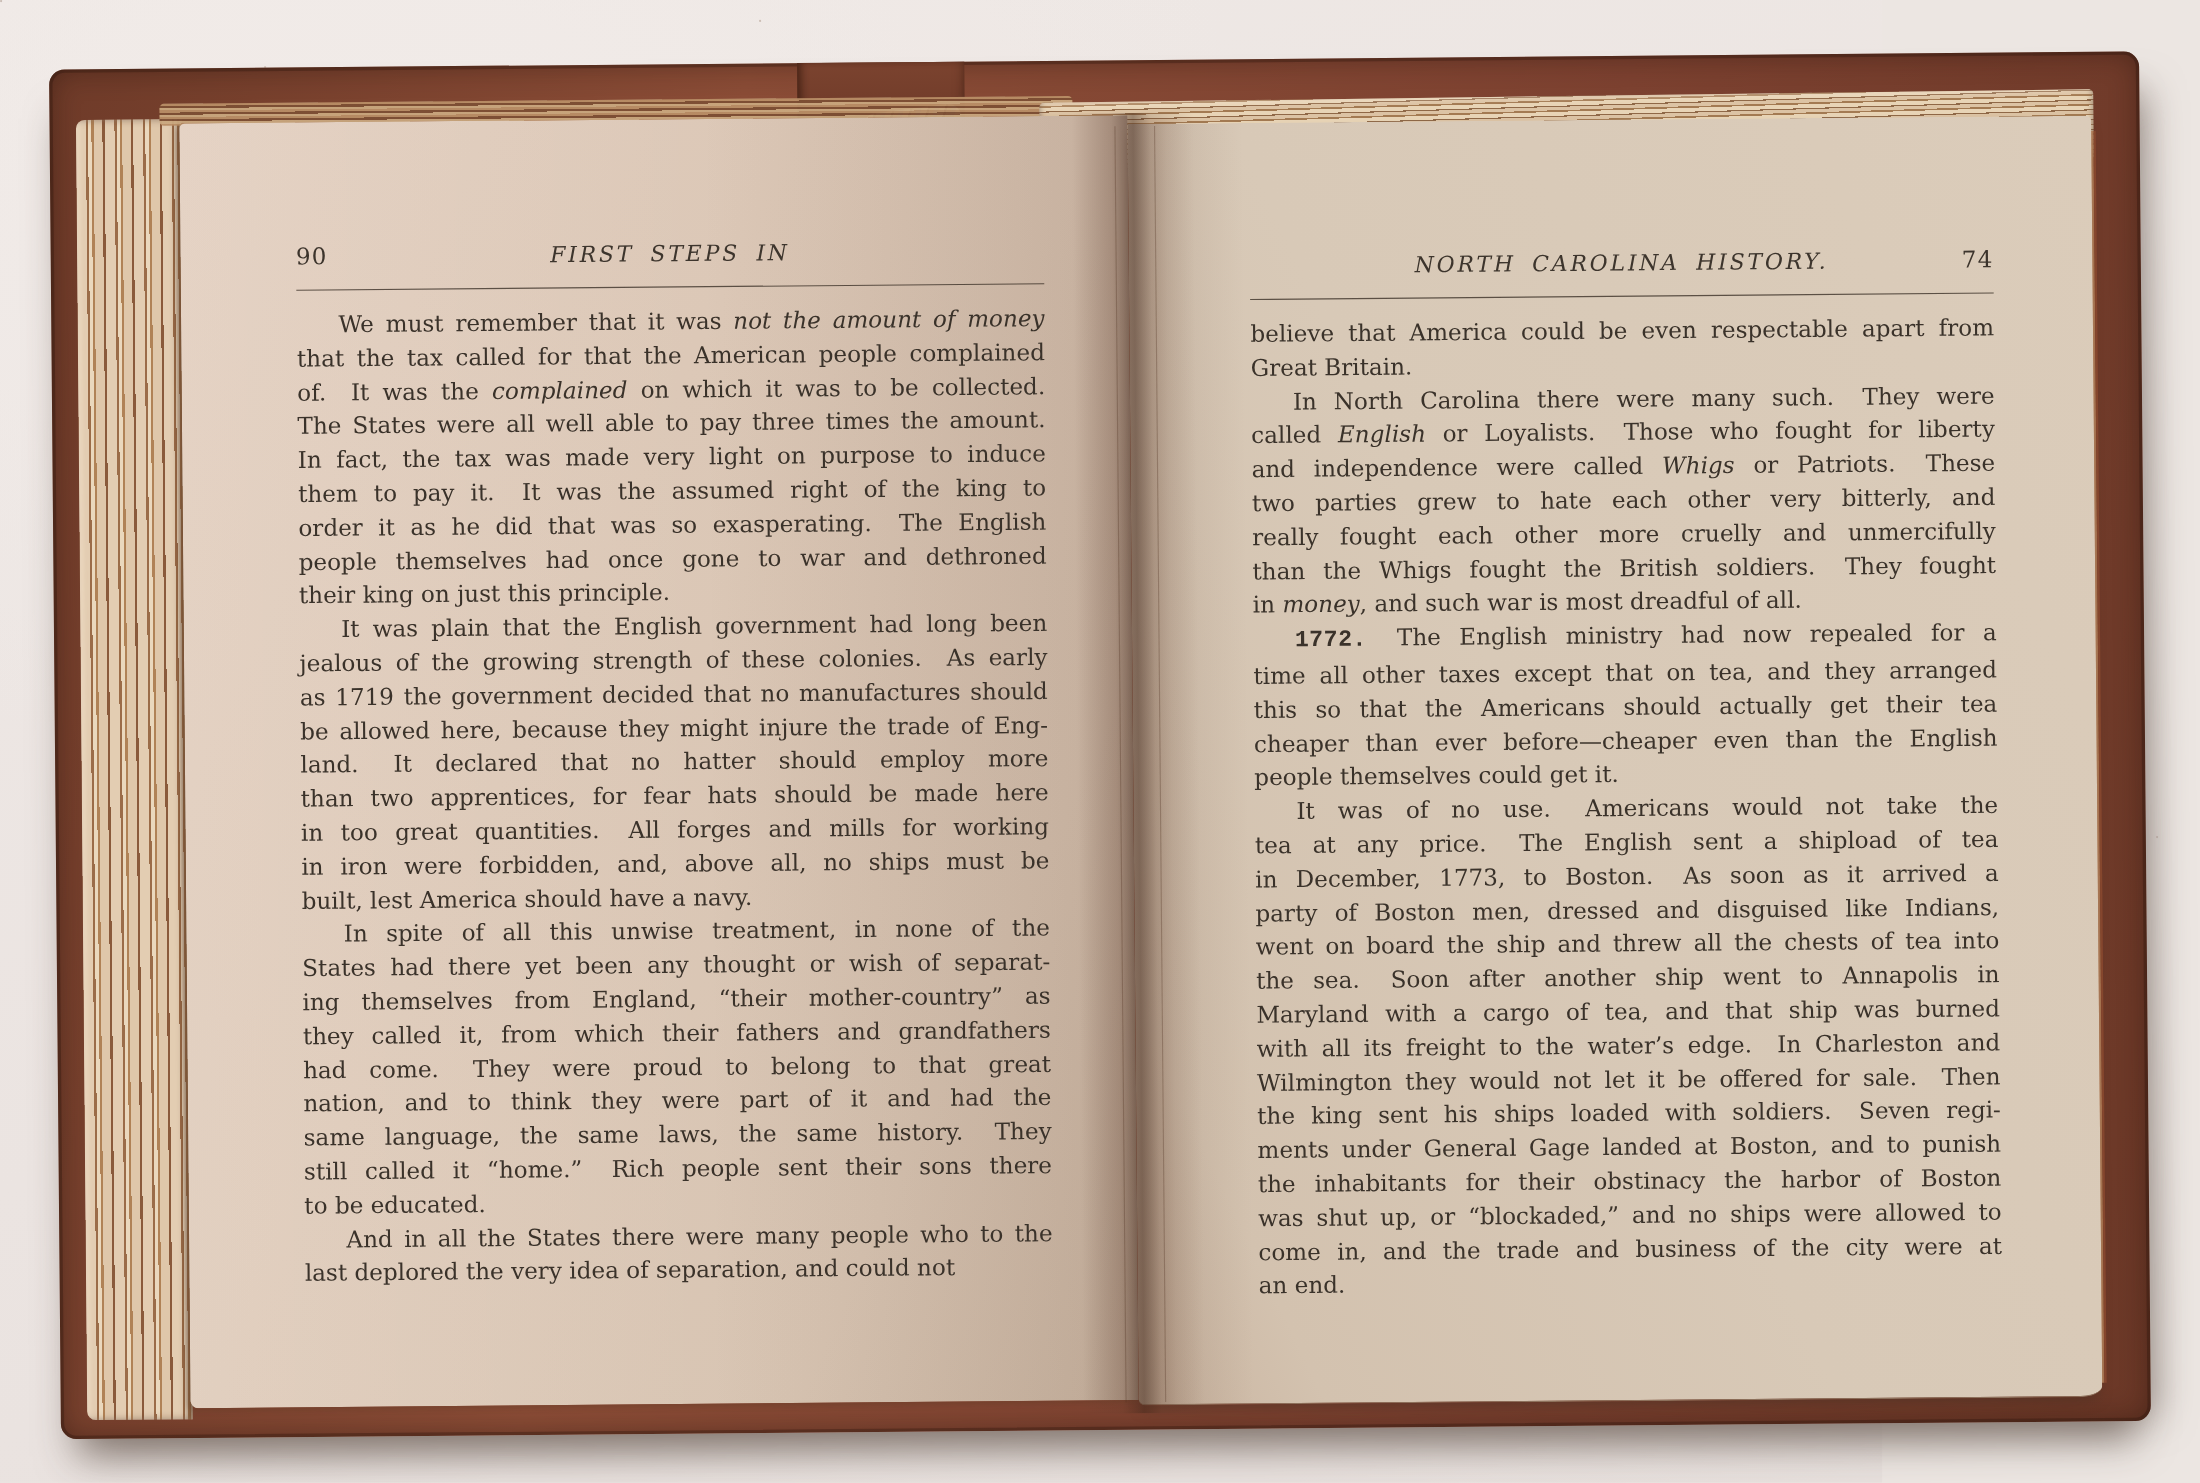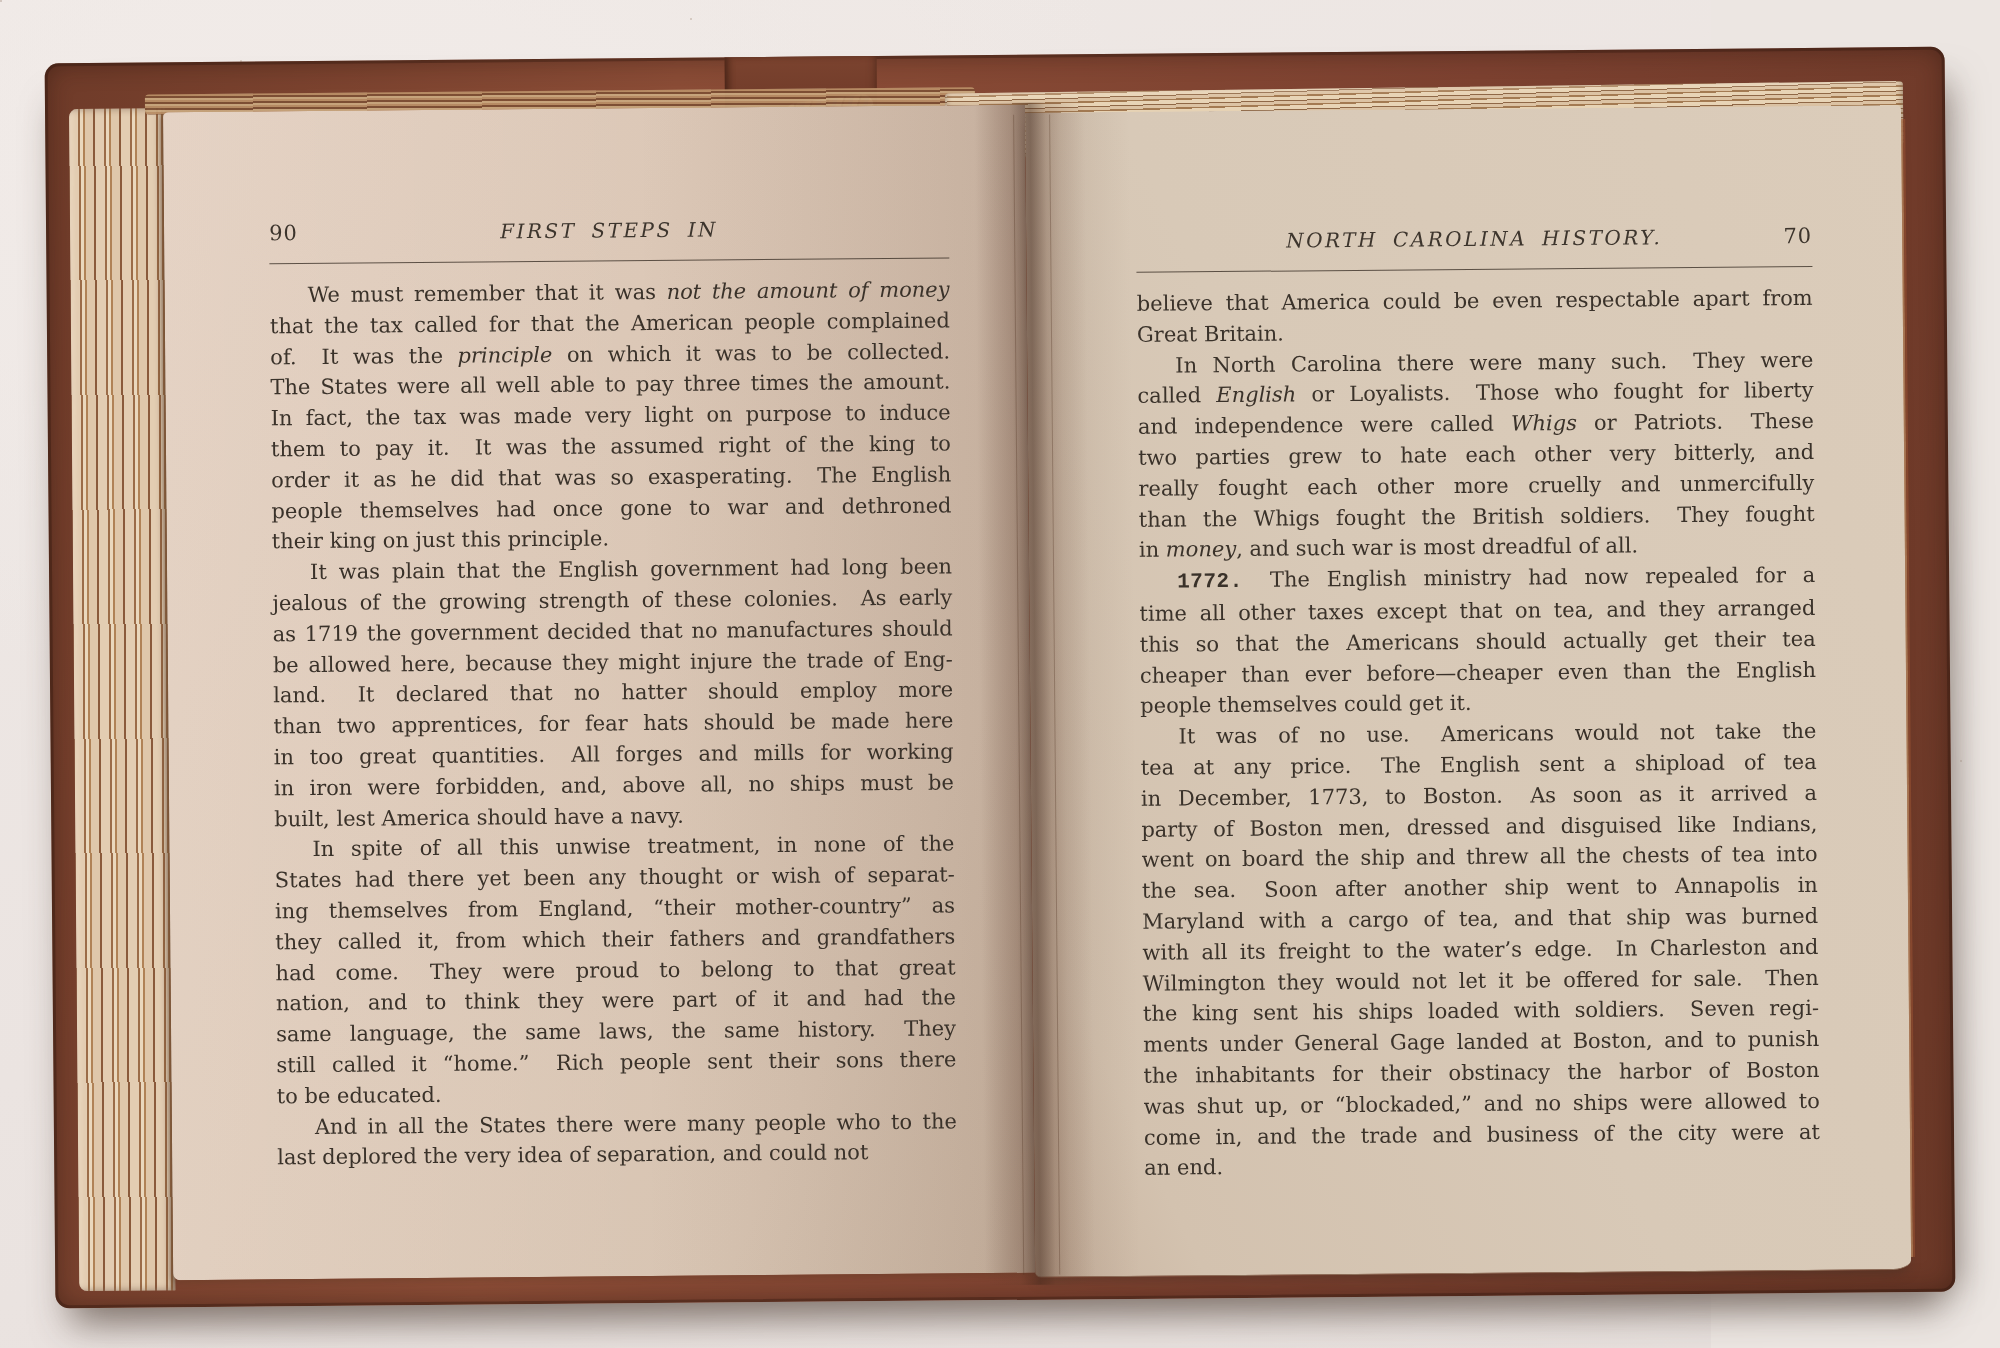--- a/index.html
+++ b/index.html
@@ -104,21 +104,21 @@
         <div class="running-head">
           <span class="folio">90</span>
           <span class="head-title">FIRST STEPS IN</span>
           <span class="folio" style="visibility:hidden;">00</span>
         </div>
         <hr class="head-rule">
         <div class="body-text">
             <div class="para indent">
               <div class="line">We must remember that it was <i>not the amount of money</i></div>
               <div class="line">that the tax called for that the American people complained</div>
-              <div class="line">of.  It was the <i>principle</i> on which it was to be collected.</div>
+              <div class="line">of.  It was the <i>complained</i> on which it was to be collected.</div>
               <div class="line">The States were all well able to pay three times the amount.</div>
               <div class="line">In fact, the tax was made very light on purpose to induce</div>
               <div class="line">them to pay it.  It was the assumed right of the king to</div>
               <div class="line">order it as he did that was so exasperating.  The English</div>
               <div class="line">people themselves had once gone to war and dethroned</div>
               <div class="line last">their king on just this principle.</div>
             </div>
             <div class="para indent">
               <div class="line">It was plain that the English government had long been</div>
               <div class="line">jealous of the growing strength of these colonies.  As early</div>
@@ -147,21 +147,21 @@
             </div>
           </div>
       </div>
     </div>
 
     <div class="page page-right">
       <div class="textblock">
         <div class="running-head">
           <span class="folio" style="visibility:hidden;">00</span>
           <span class="head-title">NORTH CAROLINA HISTORY.</span>
-          <span class="folio">70</span>
+          <span class="folio">74</span>
         </div>
         <hr class="head-rule">
         <div class="body-text">
             <div class="para">
               <div class="line">believe that America could be even respectable apart from</div>
               <div class="line last">Great Britain.</div>
             </div>
             <div class="para indent">
               <div class="line">In North Carolina there were many such.  They were</div>
               <div class="line">called <i>English</i> or Loyalists.  Those who fought for liberty</div>

